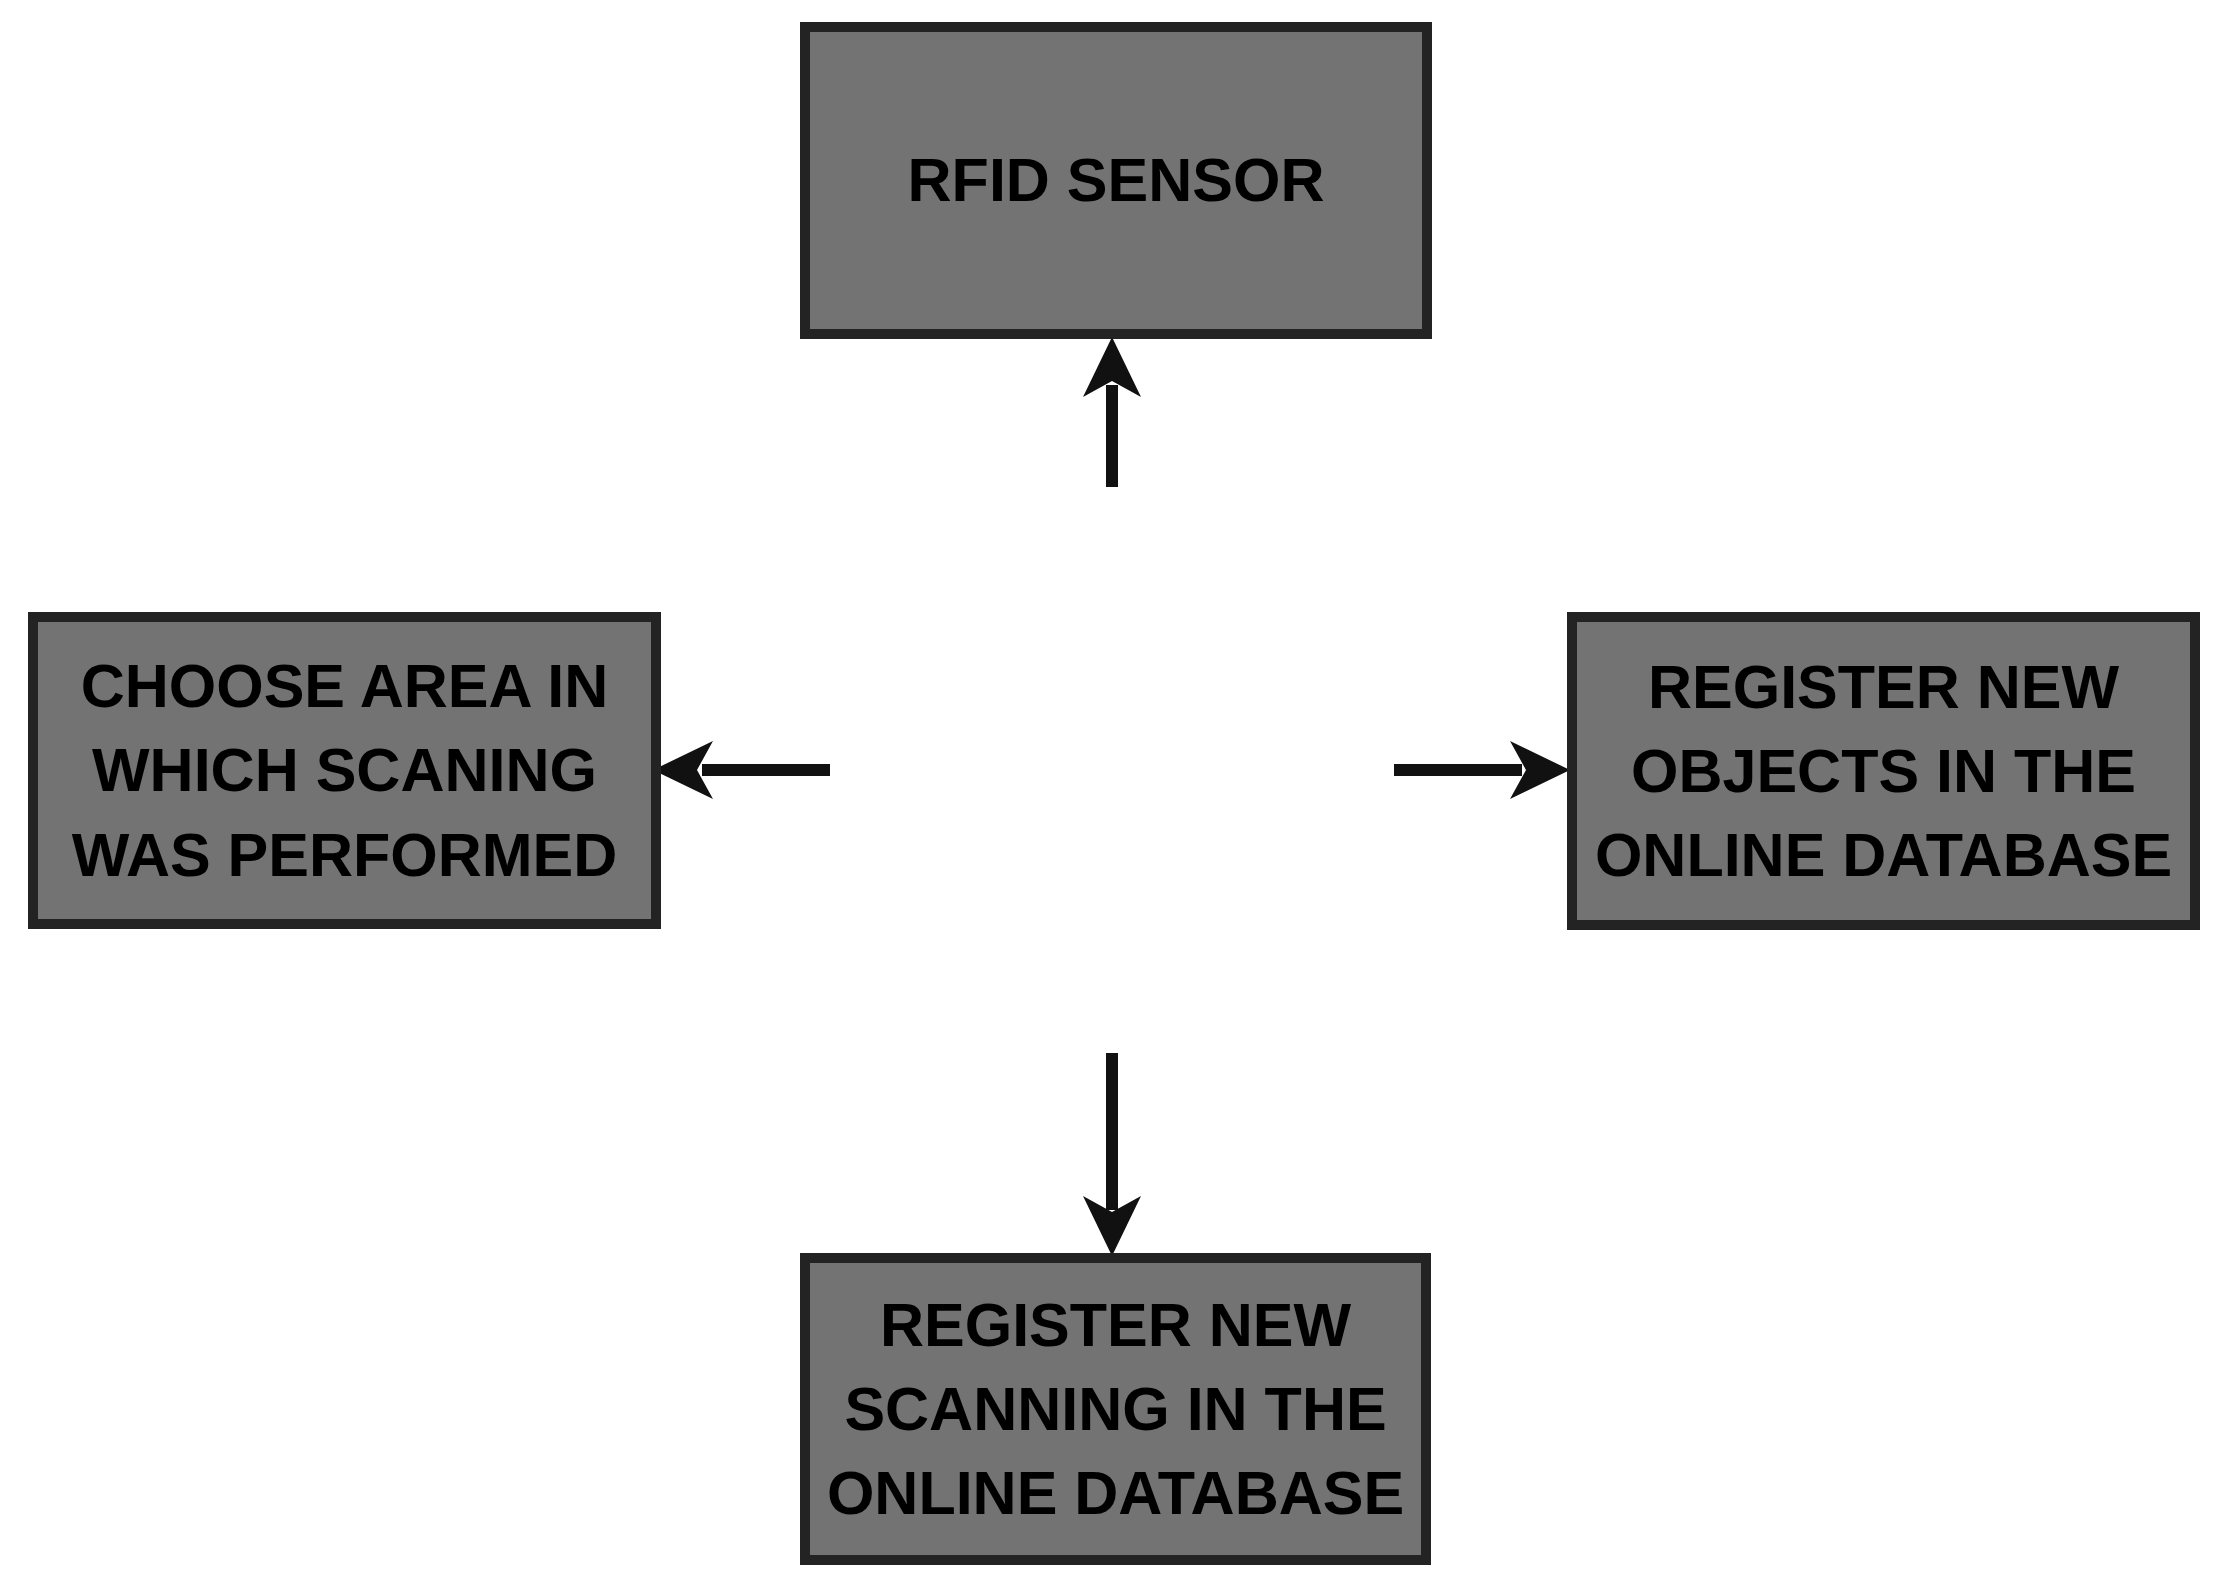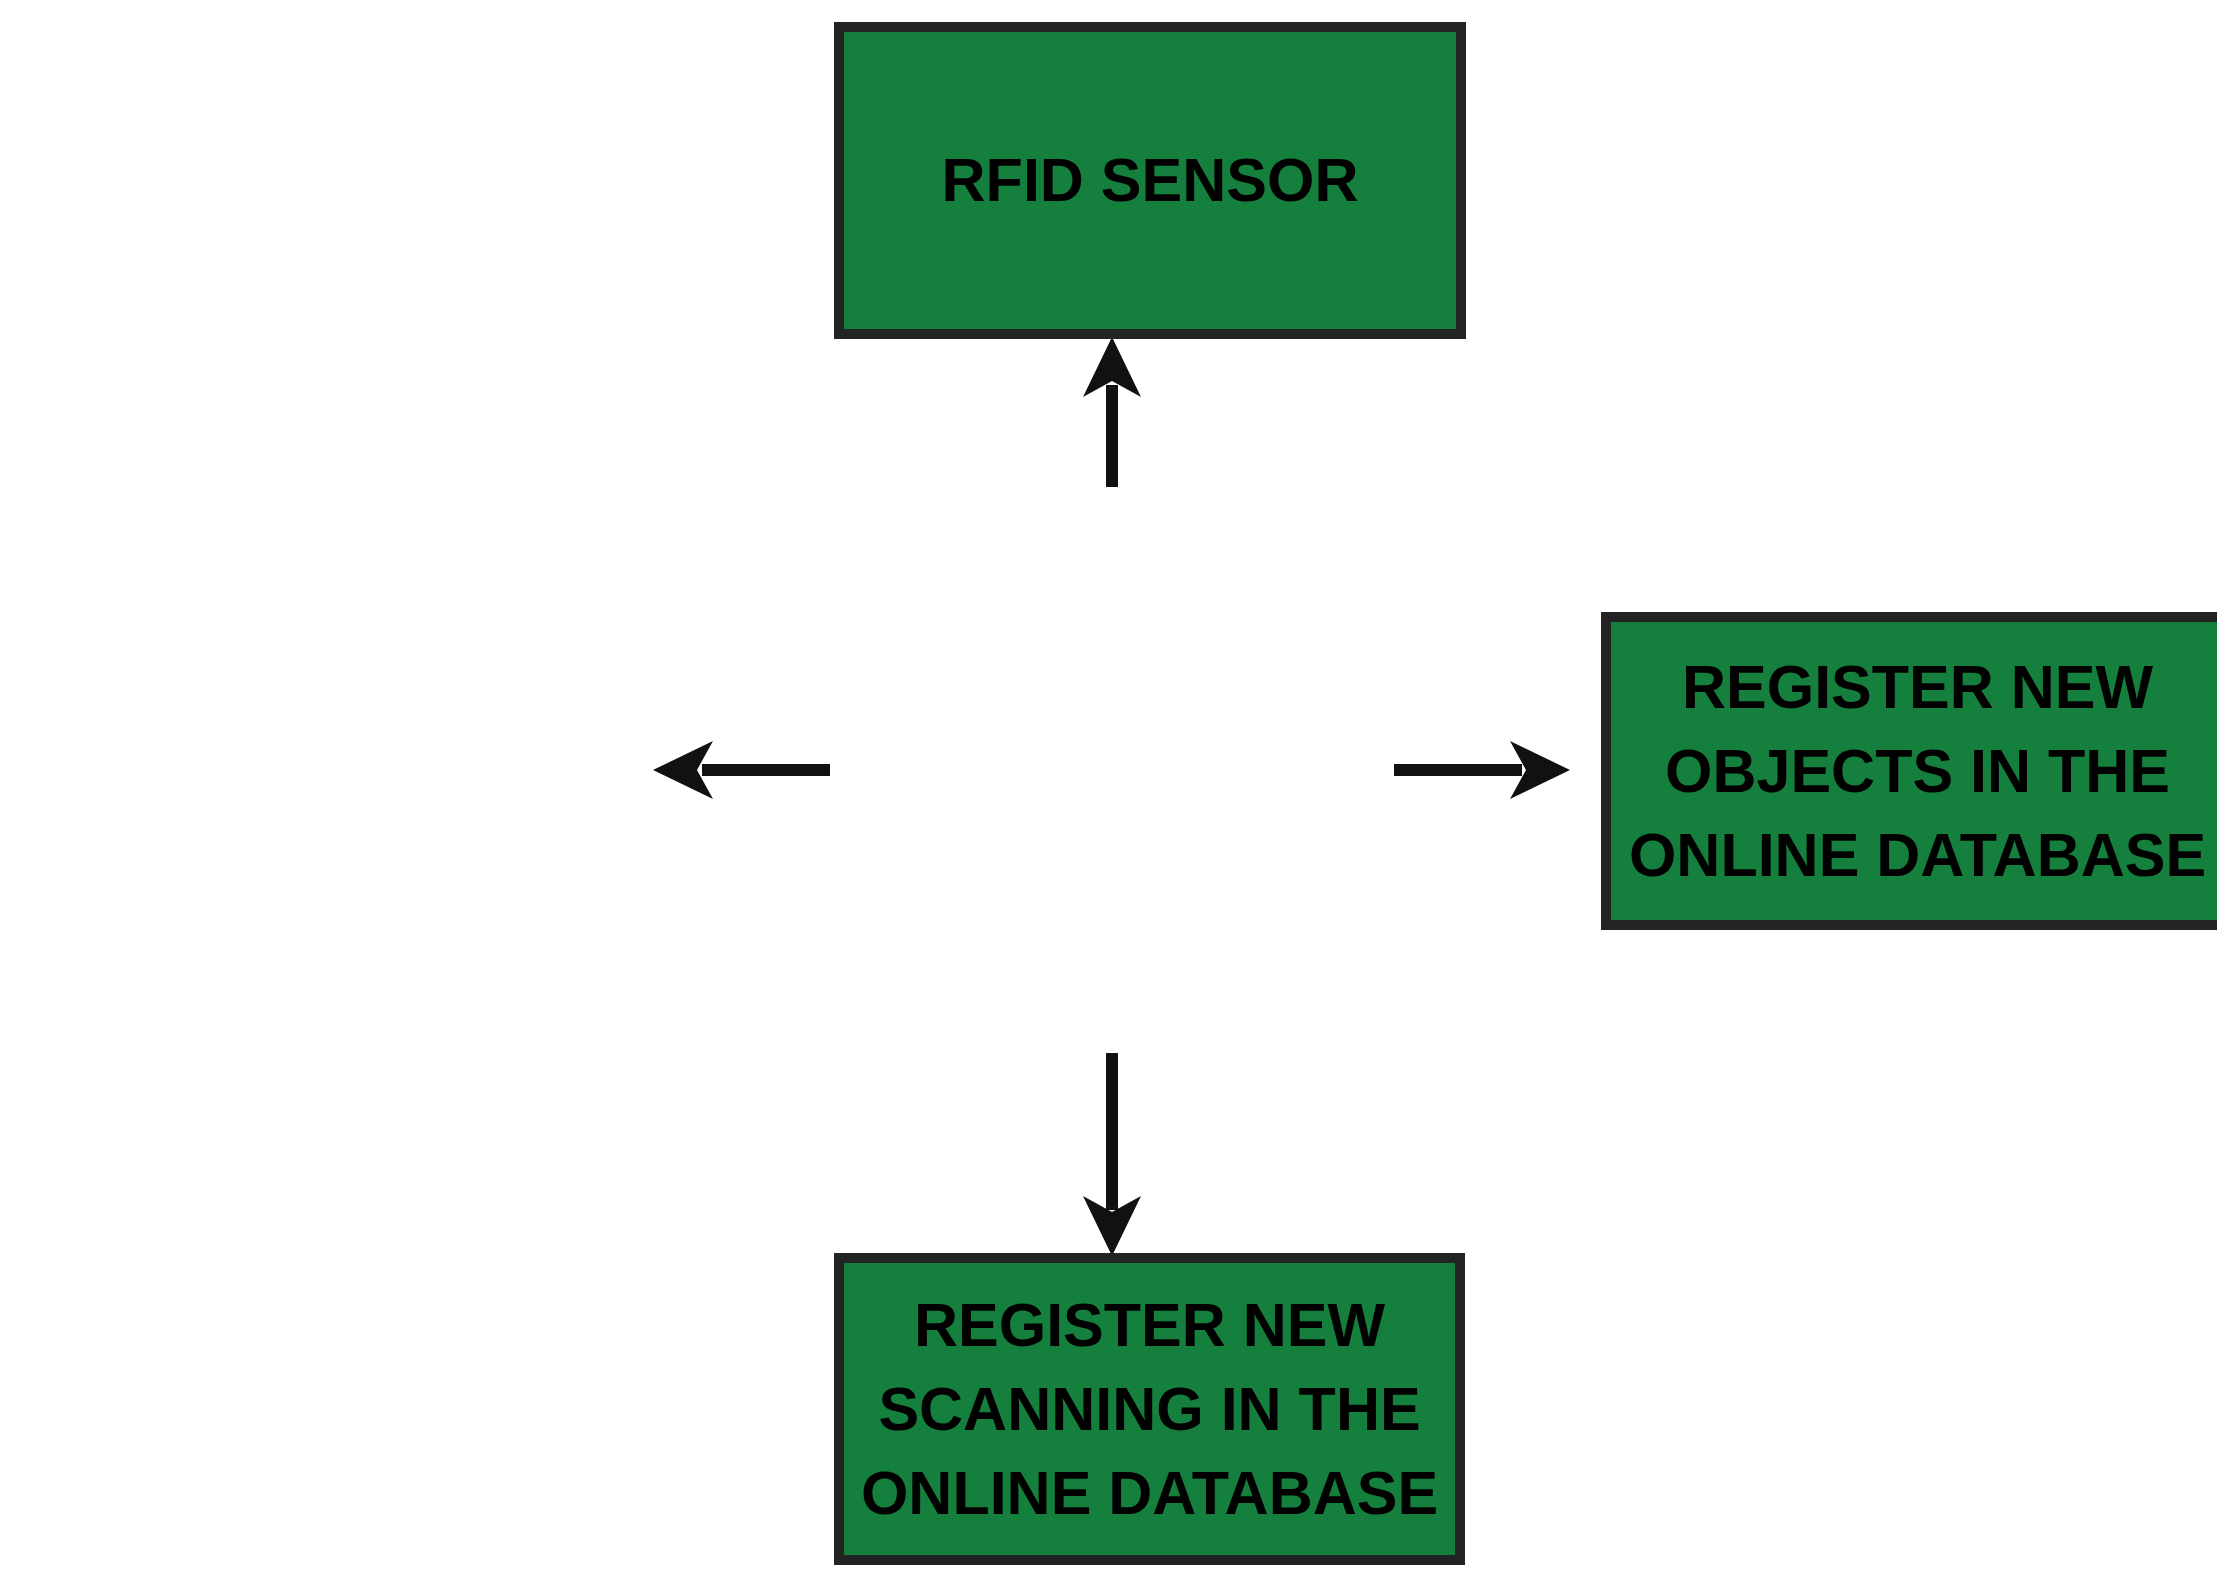--- a/index.html
+++ b/index.html
@@ -23,22 +23,21 @@
       height: 1593px;
       display: block;
     }
     .node {
       position: absolute;
       display: flex;
       align-items: center;
       justify-content: center;
       text-align: center;
       box-sizing: border-box;
-      background: #15803d;
-      margin-left: 34px;
+      background: #737373;
     }
     .box {
       border: 10px solid #232323;
     }
     .ellipse {
       border: 8px solid #0c0c0c;
       border-radius: 50%;
     }
     .label {
       white-space: pre-line;
@@ -76,20 +75,25 @@
     <g stroke="#111111" fill="#111111">
       <line x1="1394" y1="770" x2="1522" y2="770" stroke-width="12"></line>
       <polygon stroke="none" points="1570,770 1510,741 1526,770 1510,799"></polygon>
     </g>
   </svg>
 
   <div class="node box node-top">
     <span class="label">RFID SENSOR</span>
   </div>
 
+  <div class="node box node-left">
+    <span class="label">CHOOSE AREA IN
+WHICH SCANING
+WAS PERFORMED</span>
+  </div>
 
 
   <div class="node box node-right">
     <span class="label">REGISTER NEW
 OBJECTS IN THE
 ONLINE DATABASE</span>
   </div>
 
   <div class="node box node-bottom">
     <span class="label">REGISTER NEW

